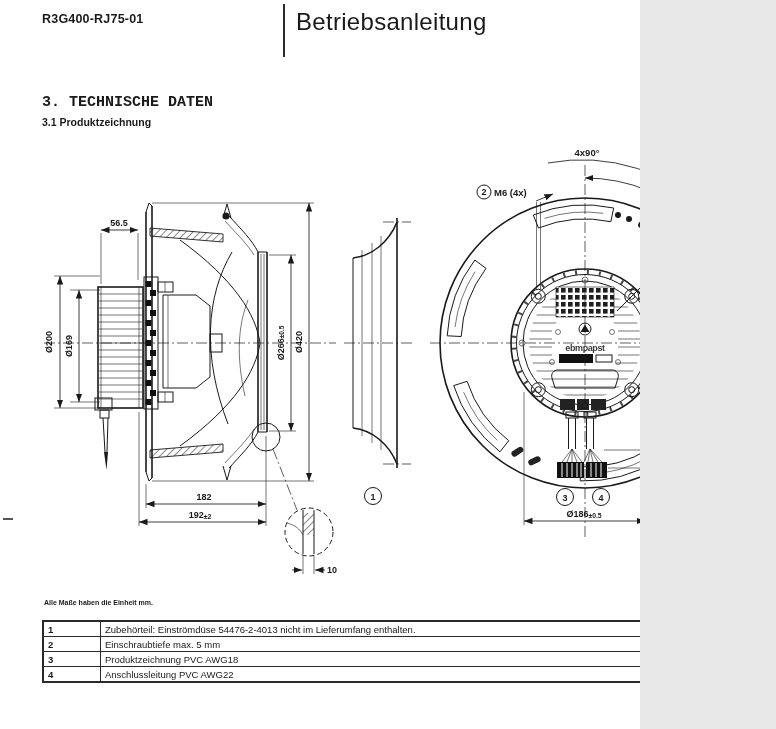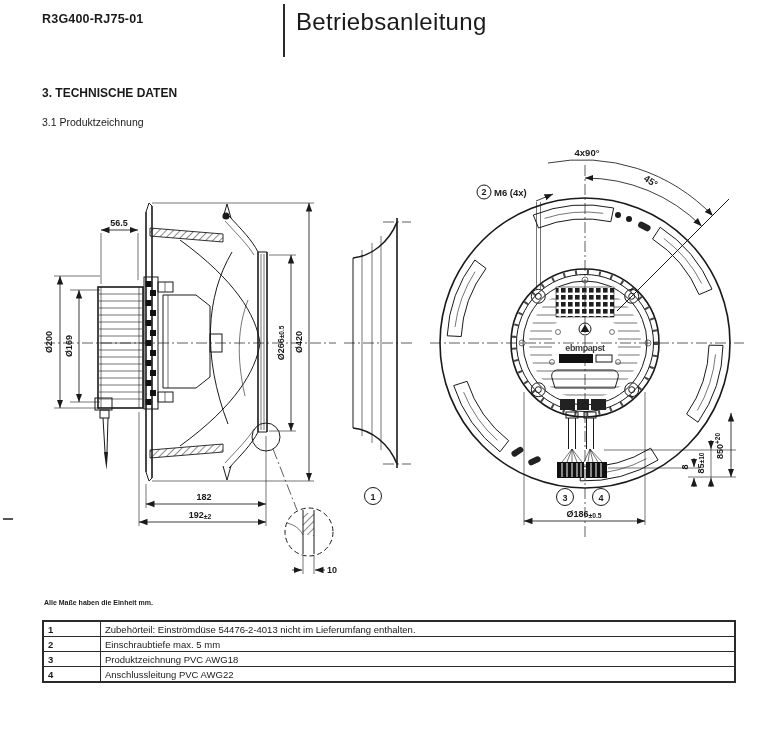--- a/index.html
+++ b/index.html
@@ -1,23 +1,23 @@
 <!DOCTYPE html>
 <html><head>
 <meta charset="utf-8">
 <style>
   html,body{margin:0;padding:0;background:#e8e8e8;}
-  .page{position:relative;width:776px;height:729px;background:#ffffff;overflow:hidden;
+  .page{position:relative;width:640px;height:729px;background:#ffffff;overflow:hidden;
         font-family:"Liberation Sans",sans-serif;color:#1a1a1a;}
   .abs{position:absolute;}
   .doc-number{left:42px;top:12px;font-size:12.5px;font-weight:bold;letter-spacing:0.2px;}
   .hdr-divider{left:283px;top:4px;width:2px;height:53px;background:#2a2a2a;}
   .page-title{left:296px;top:8px;font-size:24px;font-weight:400;letter-spacing:0.3px;text-align:right;}
-  .sec-heading{left:42px;top:86px;font-size:12px;font-weight:bold;}
-  .sec-subheading{left:42px;top:116px;font-size:10.5px;font-weight:normal;}
+  .sec-heading{left:42px;top:94px;font-size:15px;font-weight:bold;font-family:Liberation Mono, monospace;}
+  .sec-subheading{left:42px;top:116px;font-size:10.5px;font-weight:bold;}
   .units-note{left:44px;top:599px;font-size:7px;font-weight:bold;}
   svg.drawing{position:absolute;left:0;top:0;z-index:1;}
   .parts-table{position:absolute;left:42px;top:620px;width:694px;z-index:2;
         border-collapse:collapse;font-size:9.5px;}
   .parts-table td{border:1px solid #2a2a2a;height:14px;padding:0 4px;line-height:13px;}
   .parts-table{border:2px solid #2a2a2a;}
   .parts-table td.no{width:48px;font-weight:bold;}
   
   .ln{stroke:#1a1a1a;fill:none;stroke-width:1;}
   .tk{stroke:#1a1a1a;fill:none;stroke-width:1.6;}

